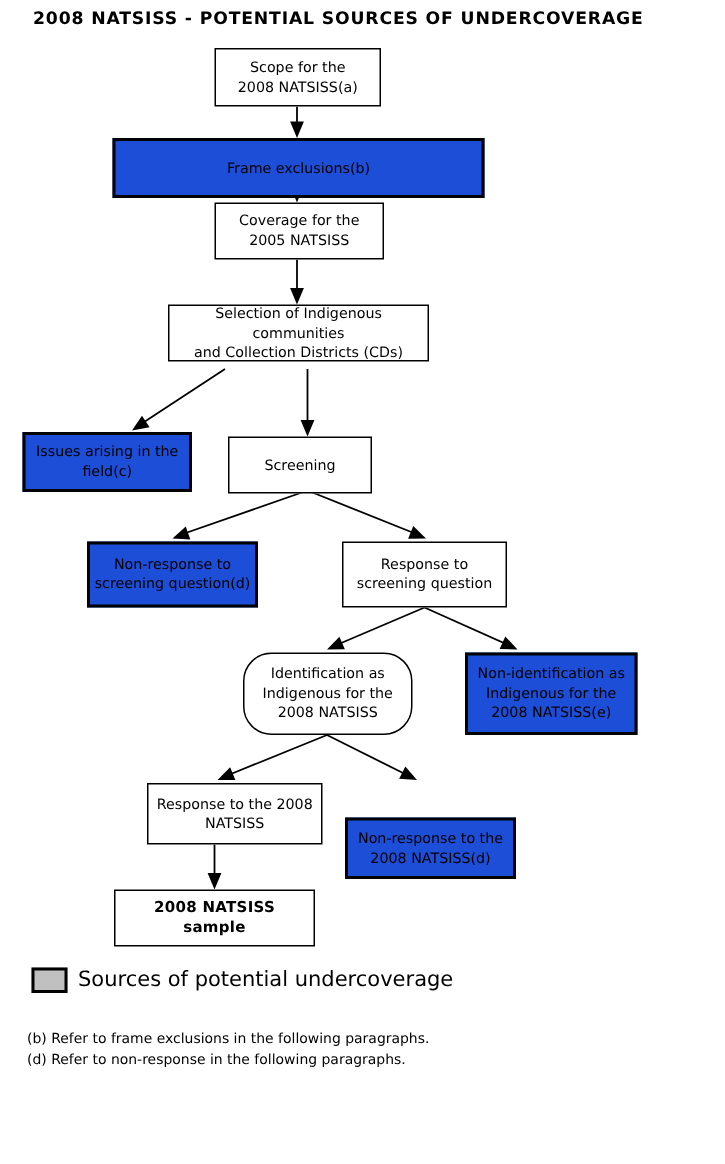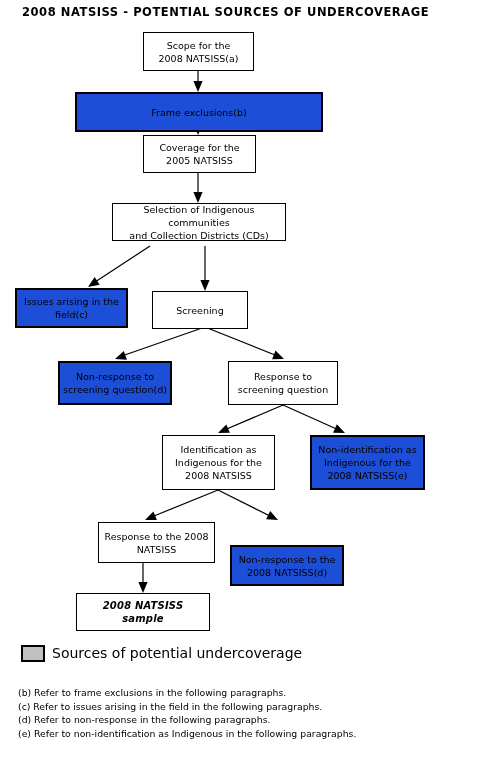--- a/index.html
+++ b/index.html
@@ -51,21 +51,20 @@
     padding: 18px 3px;
   }
   .node.shaded {
     background: #1d4ed8;
     border: 2px solid #000000;
   }
   .node.bold {
     font-weight: bold;
     font-size: 10px;
     letter-spacing: 0.2px;
-    font-style: italic;
   }
   .node-text {
     display: block;
     white-space: pre-line;
   }
   .legend-swatch {
     position: absolute;
     left: 21px;
     top: 645px;
     width: 24px;
@@ -155,21 +154,21 @@
         <span class="node-text">Screening</span>
       </div>
       <div class="node shaded" style="left: 58px; top: 361px; width: 114px; height: 44px;">
         <span class="node-text">Non-response to
 screening question(d)</span>
       </div>
       <div class="node" style="left: 228px; top: 361px; width: 110px; height: 44px;">
         <span class="node-text">Response to
 screening question</span>
       </div>
-      <div class="node" style="left: 162px; top: 435px; width: 113px; height: 55px;">
+      <div class="node" style="left: 162px; top: 435px; width: 113px; height: 55px; border-radius: 19px;">
         <span class="node-text">Identification as
 Indigenous for the
 2008 NATSISS</span>
       </div>
       <div class="node shaded" style="left: 310px; top: 435px; width: 115px; height: 55px;">
         <span class="node-text">Non-identification as
 Indigenous for the
 2008 NATSISS(e)</span>
       </div>
       <div class="node" style="left: 98px; top: 522px; width: 117px; height: 41px;">
@@ -183,18 +182,16 @@
       <div class="node bold" style="left: 76px; top: 593px; width: 134px; height: 34px;">
         <span class="node-text">2008 NATSISS sample</span>
       </div>
     </div>
 
   <div class="legend-swatch"></div>
   <div class="legend-label">Sources of potential undercoverage</div>
 
   <div class="footnotes" id="footnotes">
       <div class="footnote-line">(b) Refer to frame exclusions in the following paragraphs.</div>
-      <div class="footnote-line">(c) Refer to issues arising in the field in the following paragraphs.</div>
       <div class="footnote-line">(d) Refer to non-response in the following paragraphs.</div>
-      <div class="footnote-line">(e) Refer to non-identification as Indigenous in the following paragraphs.</div>
     </div>
 
 </div>
 
 </body></html>

